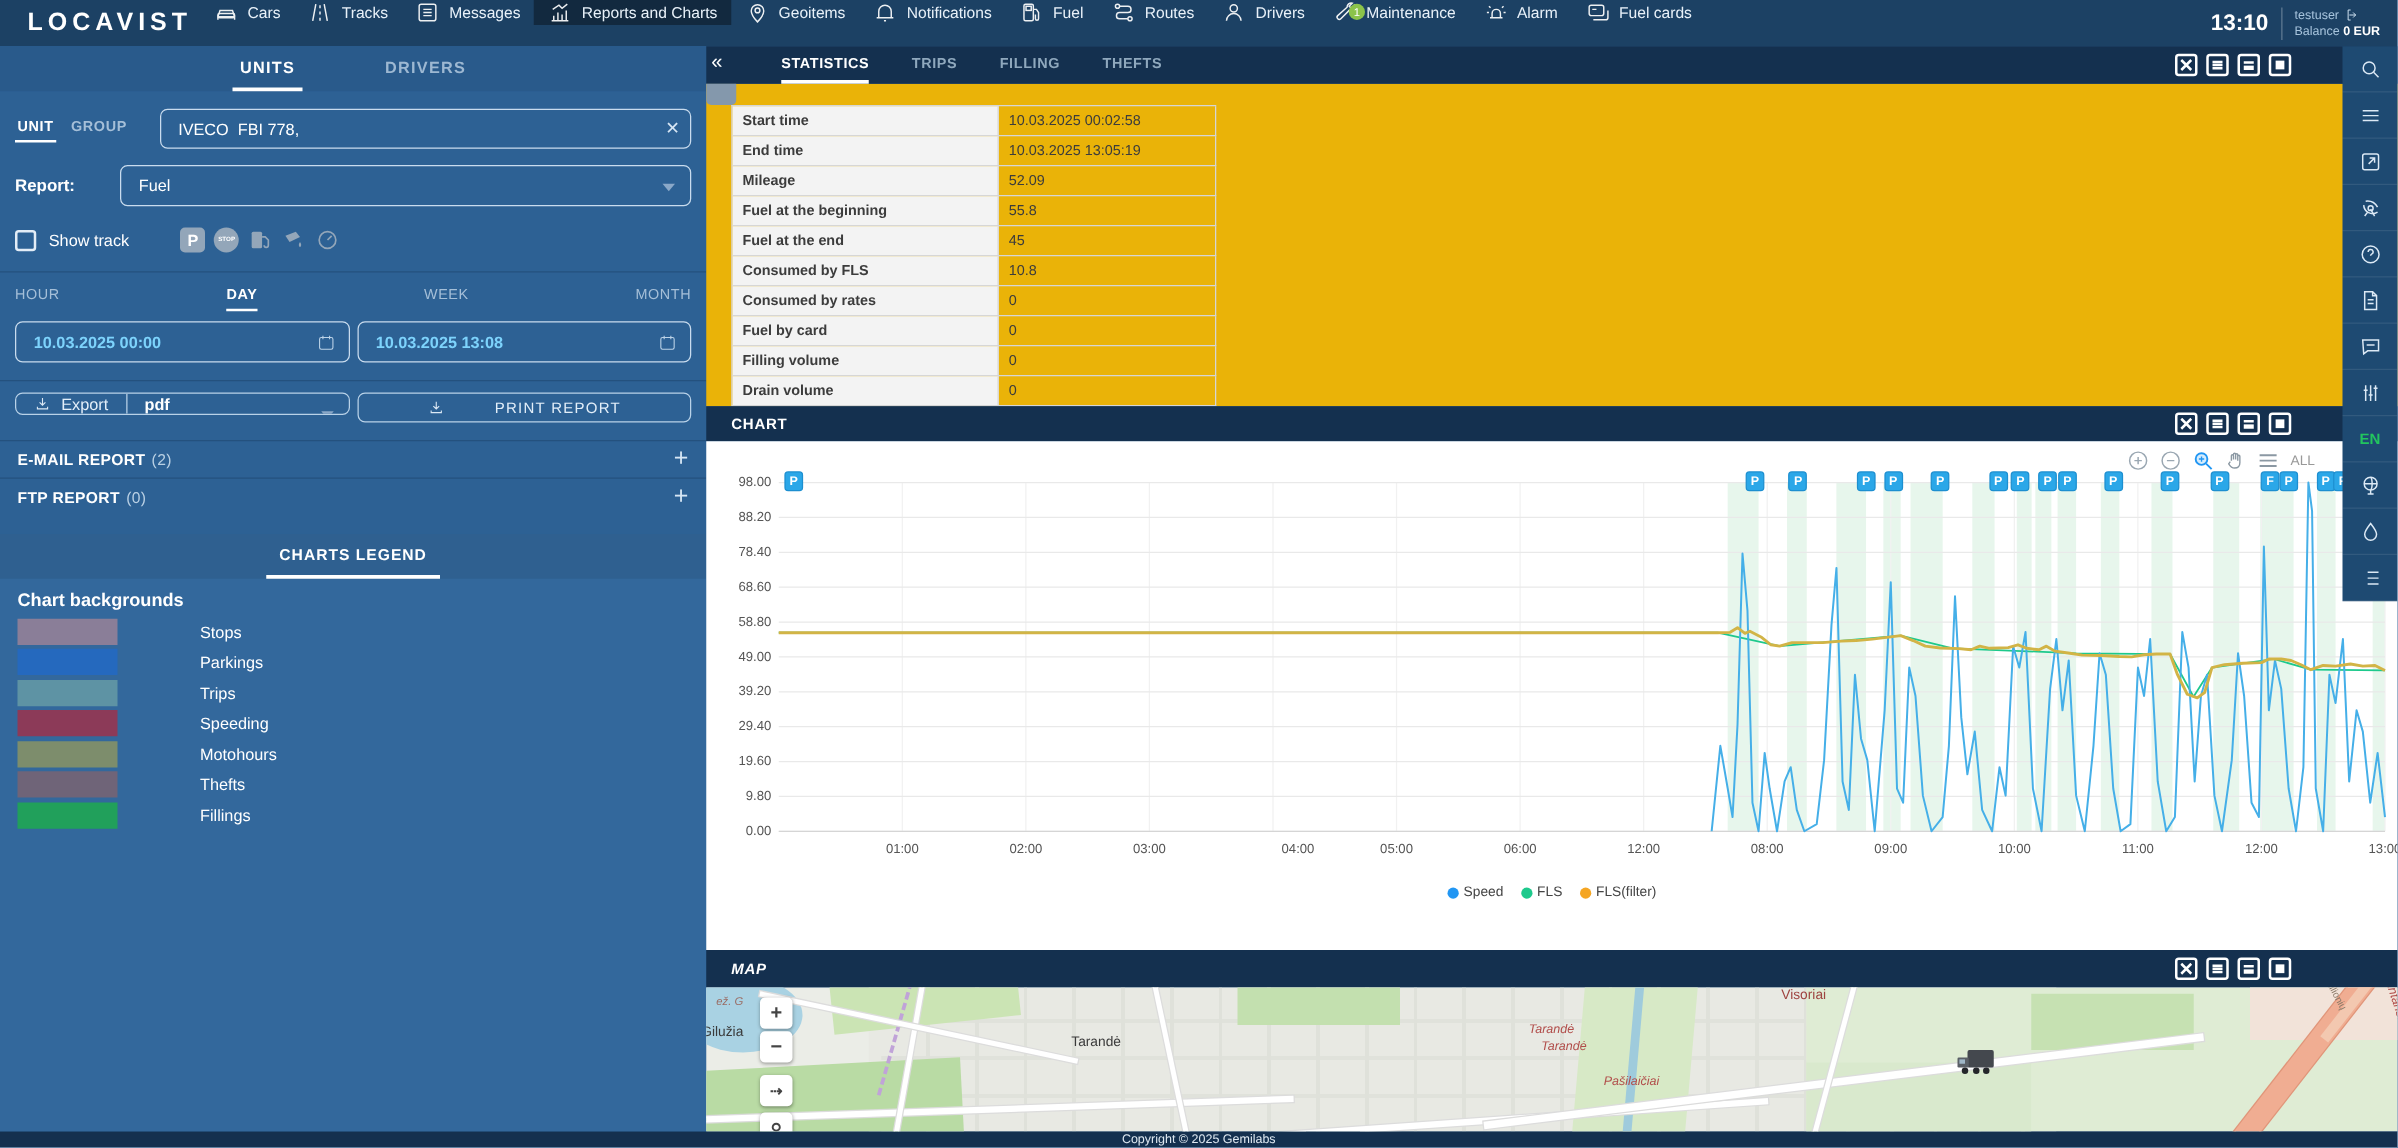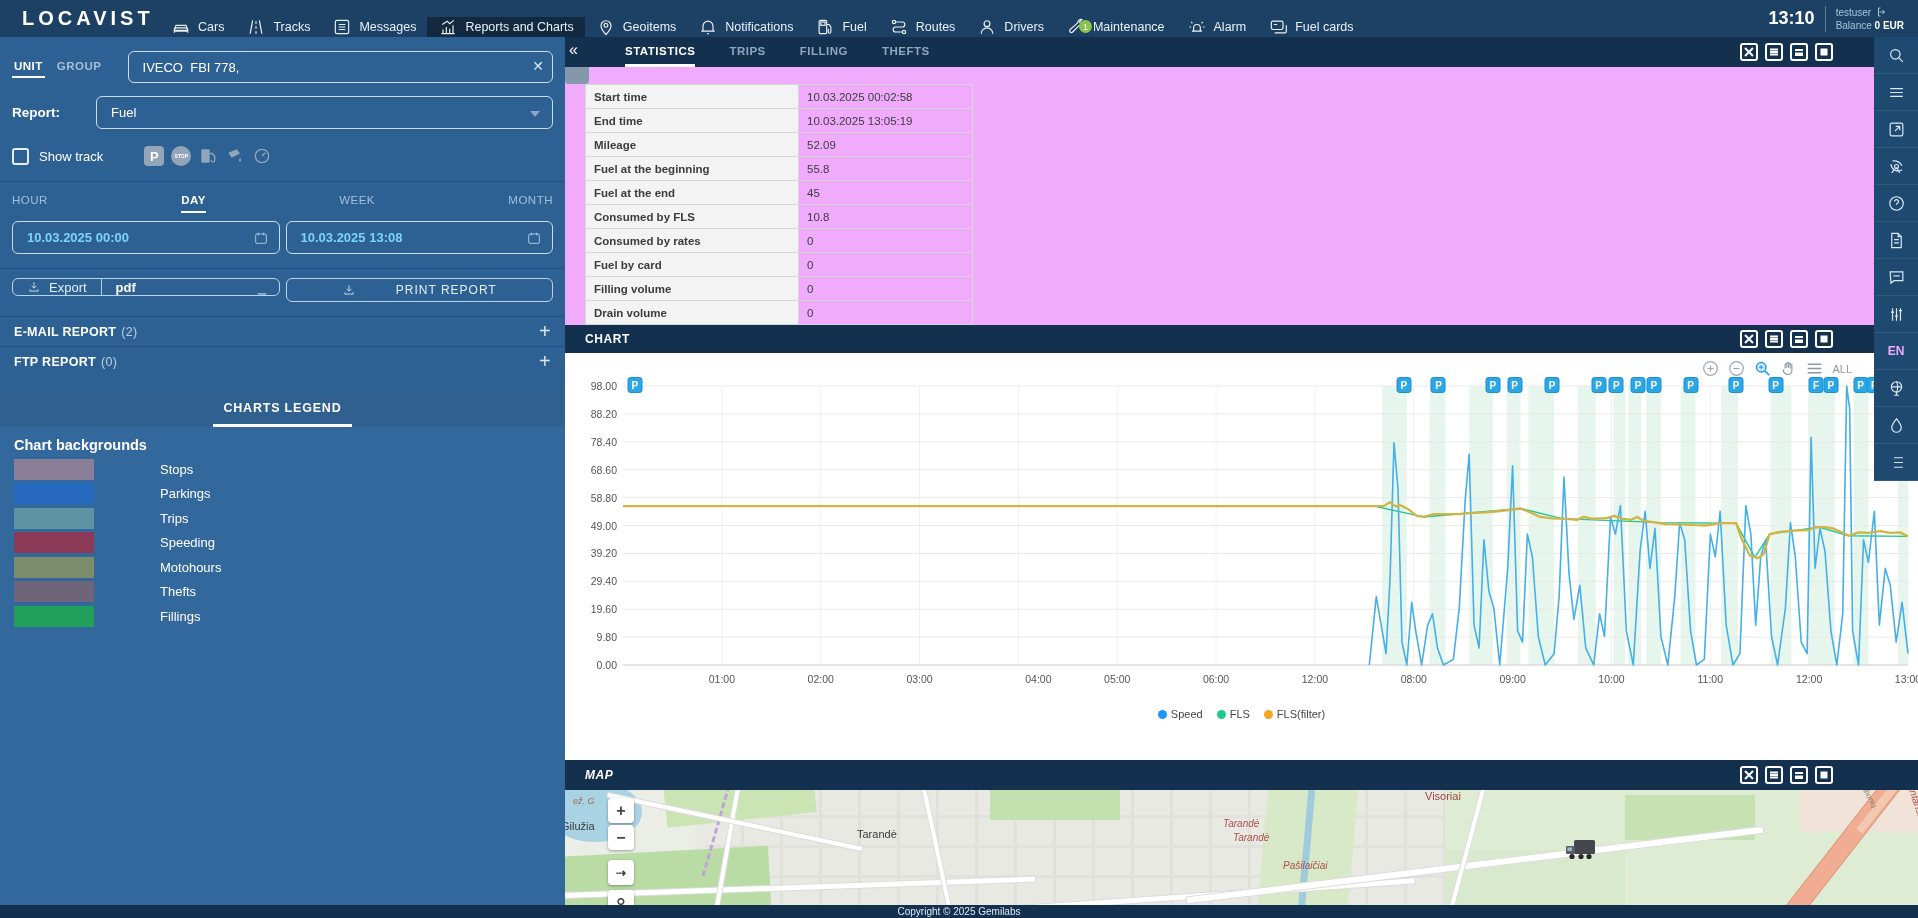--- a/index.html
+++ b/index.html
@@ -2,21 +2,21 @@
 <html><head>
 <meta charset="utf-8">
 <style>
   * { margin:0; padding:0; box-sizing:border-box; }
   html,body { width:1918px; height:918px; overflow:hidden; font-family:"Liberation Sans", sans-serif; }
   .page { width:1918px; height:918px; display:flex; flex-direction:column; background:#2d6194; }
 
   
   .topbar { height:37px; background:#1c4164; display:flex; align-items:stretch; color:#fff; flex:0 0 37px; }
   .logo { width:160px; display:flex; align-items:center; padding-left:22px; font-size:20px; font-weight:bold; letter-spacing:4px; }
-  .nav { display:flex; align-items:flex-end; }
+  .nav { display:flex; align-items:flex-start; }
   .nav-item { display:flex; align-items:center; gap:7px; padding:0 11px; font-size:12.5px; color:#e8f1f9; cursor:pointer; position:relative; white-space:nowrap; }
   .nav-item.active { background:#12293f; }
   .nav-item svg { width:20px; height:20px; stroke:#fff; fill:none; stroke-width:1.4; opacity:.92; }
   .nav-badge { position:absolute; top:3px; left:24px; background:#8bc34a; color:#fff; font-size:9px; width:13px; height:13px; border-radius:50%; display:flex; align-items:center; justify-content:center; }
   .topbar-right { margin-left:auto; display:flex; align-items:center; gap:10px; padding-right:8px; }
   .clock { font-size:18px; font-weight:bold; }
   .tb-divider { width:1px; height:26px; background:rgba(255,255,255,.3); }
   .userblock { font-size:10px; line-height:13px; color:#a7c4dd; padding-right:6px; }
   .userblock .u-top { display:flex; align-items:center; gap:5px; }
   .userblock svg { width:12px; height:12px; stroke:#cfe2f2; fill:none; stroke-width:1.6; }
@@ -87,21 +87,21 @@
   .wc { width:18px; height:18px; border:2px solid #fff; border-radius:3px; display:flex; align-items:center; justify-content:center; cursor:pointer; color:#fff; }
   .wc svg { width:10px; height:10px; stroke:#fff; stroke-width:2; fill:#fff; }
 
   
   .stats-panel { height:288px; display:flex; flex-direction:column; }
   .stats-header { height:30px; padding-left:60px; gap:34px; }
   .stat-tab { font-size:11.5px; font-weight:bold; letter-spacing:.5px; color:#8fa8bd; height:100%; display:flex; align-items:center; border-bottom:3px solid transparent; cursor:pointer; }
   .stat-tab.active { color:#fff; border-bottom-color:#fff; }
   .collapse-btn { position:absolute; left:4px; top:4px; color:#fff; font-size:16px; cursor:pointer; }
   .drag-tab { position:absolute; left:0; top:30px; width:24px; height:17px; background:#8498ac; border-radius:0 0 4px 4px; z-index:5; cursor:pointer; }
-  .stats-body { flex:1; background:#f0abfc; padding:17px 0 0 20px; overflow:hidden; }
+  .stats-body { flex:1; background:#eab308; padding:17px 0 0 20px; overflow:hidden; }
   .stats-table { display:grid; grid-template-columns:213px 174px; border-top:1px solid #d6d6d6; border-left:1px solid #d6d6d6; width:388px; }
   .scell { border-right:1px solid #d6d6d6; border-bottom:1px solid #d6d6d6; height:24px; display:flex; align-items:center; padding:0 8px; font-size:11.5px; color:#3c3c3c; }
   .scell.lab { background:#f3f3f3; font-weight:bold; }
 
   
   .chart-panel { height:435px; display:flex; flex-direction:column; }
   .chart-header { height:28px; padding-left:20px; }
   .chart-body { flex:1; background:#fff; position:relative; }
   .chart-toolbar { position:absolute; top:7px; right:66px; display:flex; align-items:center; gap:9px; z-index:4; }
   .chart-toolbar svg { width:17px; height:17px; cursor:pointer; }
@@ -118,21 +118,21 @@
   .map-panel { height:145px; display:flex; flex-direction:column; }
   .map-header { height:30px; padding-left:20px;font-style:italic; }
   .map-body { flex:1; position:relative; background:#ebede7; overflow:hidden; }
   .mdec { position:absolute; }
   .m-road { position:absolute; background:#fff; box-shadow:0 0 0 1px #dcdcdc; }
   .m-label { position:absolute; white-space:nowrap; }
   .map-ctrl { position:absolute; left:43px; width:26px; height:25px; background:#fff; border-radius:4px; box-shadow:0 1px 3px rgba(0,0,0,.35); color:#444; font-size:16px; font-weight:bold; display:flex; align-items:center; justify-content:center; cursor:pointer; z-index:6; }
 
   
   .right-rail { position:absolute; right:0; top:0; width:44px; height:444px; background:#1e4a72; z-index:30; display:flex; flex-direction:column; }
-  .rail-item { flex:1; display:flex; align-items:center; justify-content:center; border-bottom:1px solid rgba(255,255,255,.09); cursor:pointer; color:#f0abfc; font-size:12px; font-weight:bold; }
+  .rail-item { flex:1; display:flex; align-items:center; justify-content:center; border-bottom:1px solid rgba(255,255,255,.09); cursor:pointer; color:#22c55e; font-size:12px; font-weight:bold; }
   .rail-item svg { width:19px; height:19px; stroke:#dce9f5; fill:none; stroke-width:1.5; }
 </style>
 </head>
 <body>
 
 <div class="page">
 
   <header class="topbar">
     <div class="logo">LOCAVIST</div>
     <nav class="nav">
@@ -230,20 +230,24 @@
             </svg>
         </div>
         <div><span>Balance</span> <span class="balance-val">0 EUR</span></div>
       </div>
     </div>
   </header>
 
   <div class="content">
 
     <aside class="sidebar">
+      <div class="sb-tabs">
+        <div class="sb-tab active">UNITS</div>
+        <div class="sb-tab">DRIVERS</div>
+      </div>
       <div class="unit-row">
         <span class="mini-tab active">UNIT</span>
         <span class="mini-tab">GROUP</span>
         <div class="unit-input-wrap">
           <input class="sb-input" readonly="" value="IVECO  FBI 778," style="">
           <span class="clear-x">✕</span>
         </div>
       </div>
       <div class="report-row">
         <span class="report-label">Report:</span>

